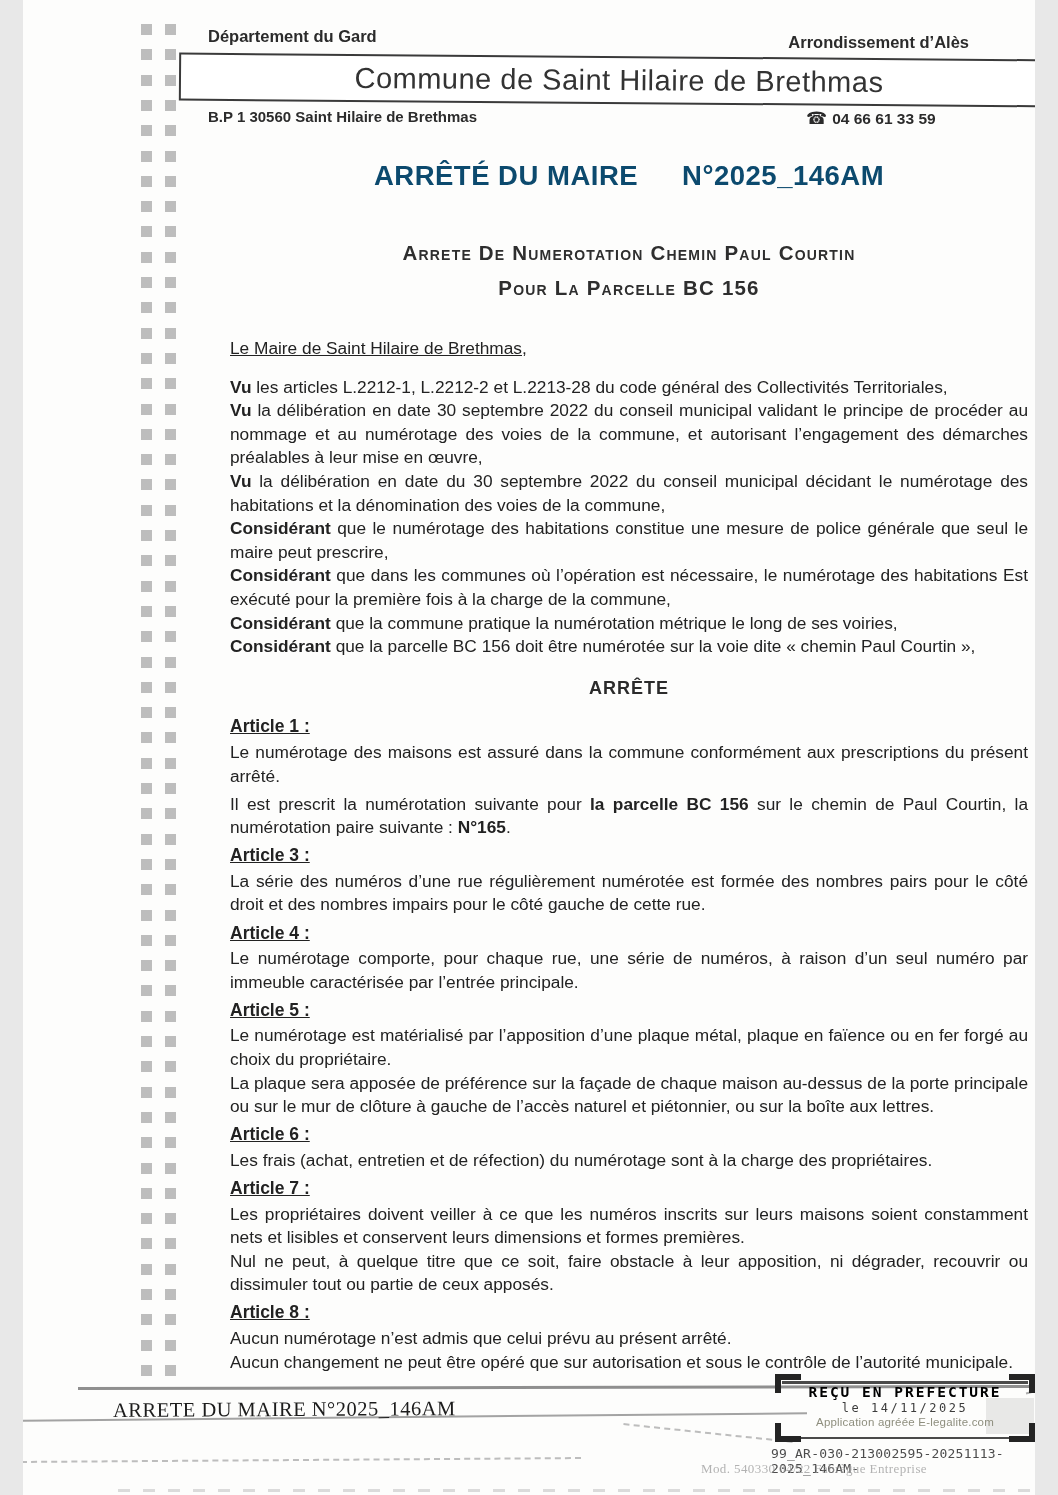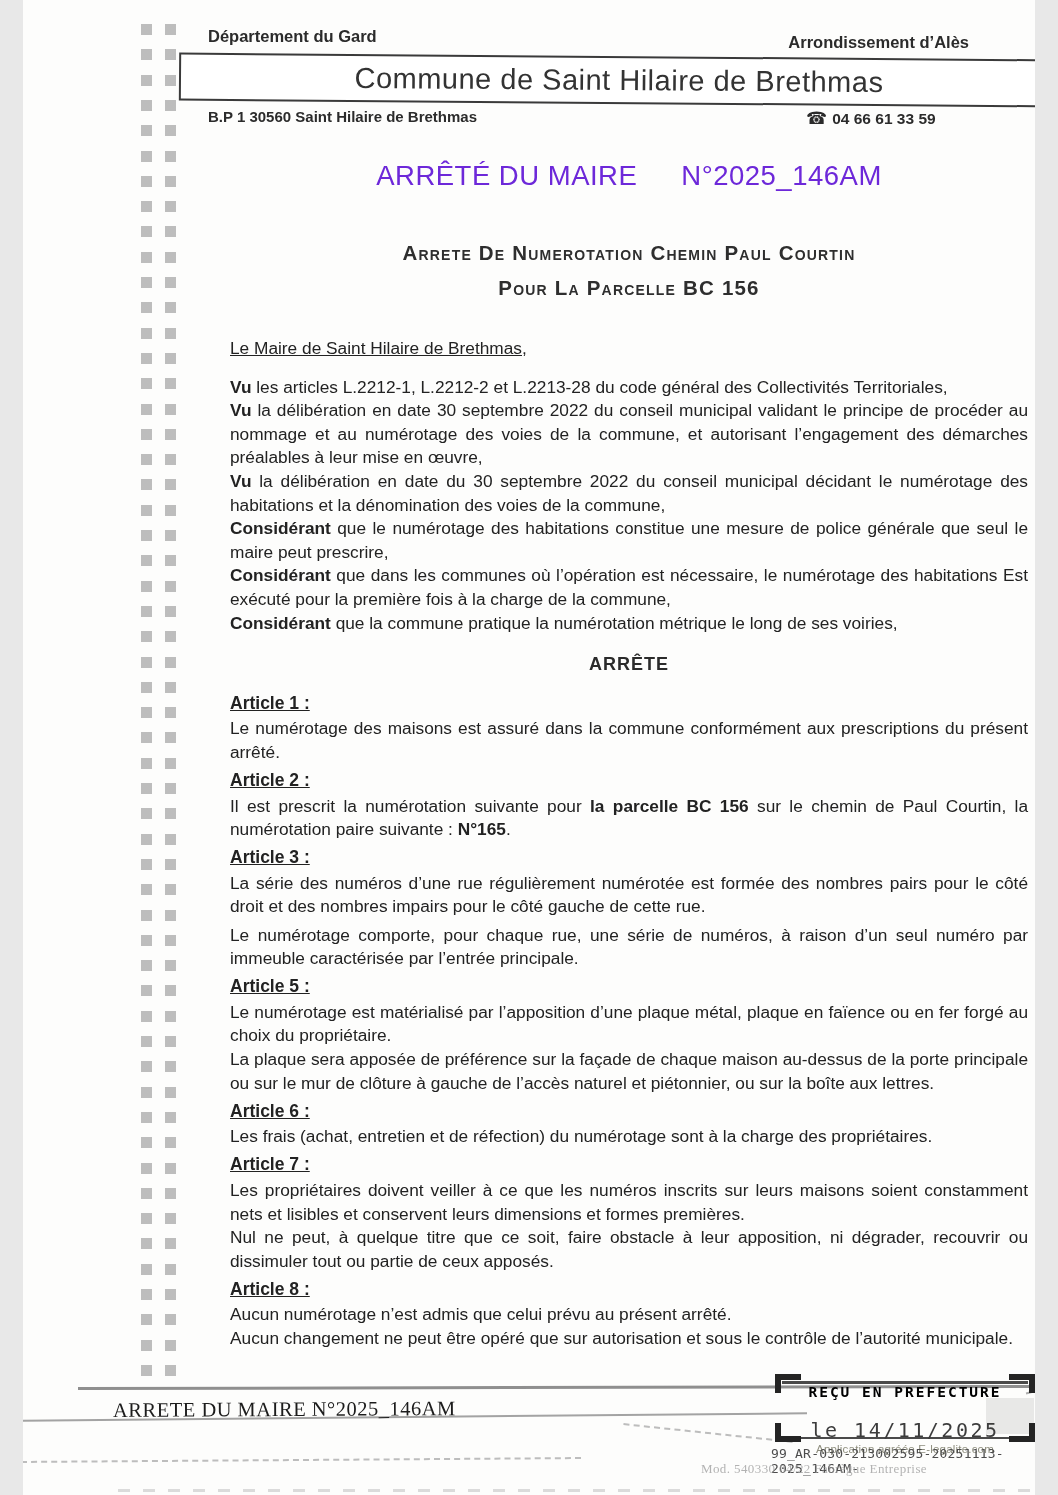--- a/index.html
+++ b/index.html
@@ -25,21 +25,21 @@
     border:2.5px solid #3a3a3a;display:flex;align-items:center;justify-content:center;
     font-size:29px;color:#333;letter-spacing:.5px;transform:rotate(.45deg);background:#fff;
   }
   .hdr-bp{position:absolute;left:185px;top:108px;font-size:15px;font-weight:700;color:#2b2b2b;}
   .hdr-phone{position:absolute;left:783px;top:108px;font-size:15.5px;font-weight:700;color:#2b2b2b;}
   .hdr-phone .glyph{font-weight:400;margin-right:5px;font-size:17px;}
 
   
   .title-row{
     position:absolute;left:207px;top:160px;width:798px;display:flex;justify-content:center;gap:44px;
-    font-size:27.5px;font-weight:400;letter-spacing:.5px;color:#6d28d9;
+    font-size:27.5px;font-weight:700;letter-spacing:.5px;color:#0c4a6e;
   }
   .subject{
     position:absolute;left:207px;top:235px;width:798px;text-align:center;
     font-variant:small-caps;font-weight:700;font-size:20.5px;line-height:35px;
     letter-spacing:1.2px;color:#2e2e2e;
   }
 
   
   .body-col{position:absolute;left:207px;top:337px;width:798px;font-size:17.3px;line-height:23.6px;color:#222;}
   .body-col p{margin:0;text-align:justify;}
@@ -77,21 +77,21 @@
   .stamp .edge{position:absolute;left:7px;right:7px;height:2.5px;background:#4a4a4a;}
   .stamp .edge.top{top:7px;}
   .stamp .edge.bottom{bottom:3px;}
   .stamp .bk{position:absolute;width:20px;height:13px;}
   .stamp .bk.tl{left:0;top:0;border-left:6px solid #242424;border-top:6px solid #242424;}
   .stamp .bk.tr{right:0;top:0;border-right:6px solid #242424;border-top:6px solid #242424;}
   .stamp .bk.bl{left:0;bottom:0;border-left:6px solid #242424;border-bottom:6px solid #242424;}
   .stamp .bk.br{right:0;bottom:0;border-right:6px solid #242424;border-bottom:6px solid #242424;}
   .stamp-body{position:absolute;left:0;right:0;top:10px;text-align:center;}
   .stamp-l1{font-family:"DejaVu Sans Mono",monospace;font-weight:700;font-size:14.5px;letter-spacing:2px;color:#000000;}
-  .stamp-l2{font-family:"DejaVu Sans Mono",monospace;font-size:20px;letter-spacing:2.5px;color:#3c3c3c;margin-top:18px;}
+  .stamp-l2{font-family:"DejaVu Sans Mono",monospace;font-size:12px;letter-spacing:2.5px;color:#3c3c3c;margin-top:1px;}
   .stamp-l3{font-size:11.5px;color:#8e8e7e;margin-top:1px;letter-spacing:.2px;}
   .stamp-ghost{position:absolute;left:963px;top:1398px;width:48px;height:36px;background:#c9c9c9;opacity:.4;}
   .stamp-code{
     position:absolute;left:748px;top:1446px;
     font-family:"DejaVu Sans Mono",monospace;font-size:13px;color:#4c4c4c;letter-spacing:.2px;
   }
   .print-ref{
     position:absolute;left:678px;top:1461px;font-size:13px;color:#9a9a9a;
     letter-spacing:.4px;opacity:.75;filter:blur(.3px);font-family:Liberation Serif, serif;
   }
@@ -126,36 +126,37 @@
 
   <div class="body-col">
     <p class="intro">Le Maire de Saint Hilaire de Brethmas,</p>
     <div id="preamble-clauses">
         <p><span class="b">Vu</span><span> les articles L.2212-1, L.2212-2 et L.2213-28 du code général des Collectivités Territoriales,</span></p>
         <p><span class="b">Vu</span><span> la délibération en date 30 septembre 2022 du conseil municipal validant le principe de procéder au nommage et au numérotage des voies de la commune, et autorisant l’engagement des démarches préalables à leur mise en œuvre,</span></p>
         <p><span class="b">Vu</span><span> la délibération en date du 30 septembre 2022 du conseil municipal décidant le numérotage des habitations et la dénomination des voies de la commune,</span></p>
         <p><span class="b">Considérant</span><span> que le numérotage des habitations constitue une mesure de police générale que seul le maire peut prescrire,</span></p>
         <p><span class="b">Considérant</span><span> que dans les communes où l’opération est nécessaire, le numérotage des habitations Est exécuté pour la première fois à la charge de la commune,</span></p>
         <p><span class="b">Considérant</span><span> que la commune pratique la numérotation métrique le long de ses voiries,</span></p>
+        <p><span class="b">Considérant</span><span> que la parcelle BC 156 doit être numérotée sur la voie dite « chemin Paul Courtin »,</span></p>
       </div>
     <div class="decree-heading">ARRÊTE</div>
     <div id="articles">
         <section class="article">
           <h3 class="article-heading">Article 1 :</h3>
           <p><span>Le numérotage des maisons est assuré dans la commune conformément aux prescriptions du présent arrêté.</span></p>
         </section>
         <section class="article">
-          <h3 class="article-heading">Article 2 :</h3>
           <p><span>Il est prescrit la numérotation suivante pour </span><span class="b">la parcelle BC 156</span><span> sur le chemin de Paul Courtin, la numérotation paire suivante : </span><span class="b">N°165</span><span>.</span></p>
         </section>
         <section class="article">
           <h3 class="article-heading">Article 3 :</h3>
           <p><span>La série des numéros d’une rue régulièrement numérotée est formée des nombres pairs pour le côté droit et des nombres impairs pour le côté gauche de cette rue.</span></p>
         </section>
         <section class="article">
+          <h3 class="article-heading">Article 4 :</h3>
           <p><span>Le numérotage comporte, pour chaque rue, une série de numéros, à raison d’un seul numéro par immeuble caractérisée par l’entrée principale.</span></p>
         </section>
         <section class="article">
           <h3 class="article-heading">Article 5 :</h3>
           <p><span>Le numérotage est matérialisé par l’apposition d’une plaque métal, plaque en faïence ou en fer forgé au choix du propriétaire.</span></p>
           <p><span>La plaque sera apposée de préférence sur la façade de chaque maison au-dessus de la porte principale ou sur le mur de clôture à gauche de l’accès naturel et piétonnier, ou sur la boîte aux lettres.</span></p>
         </section>
         <section class="article">
           <h3 class="article-heading">Article 6 :</h3>
           <p><span>Les frais (achat, entretien et de réfection) du numérotage sont à la charge des propriétaires.</span></p>

